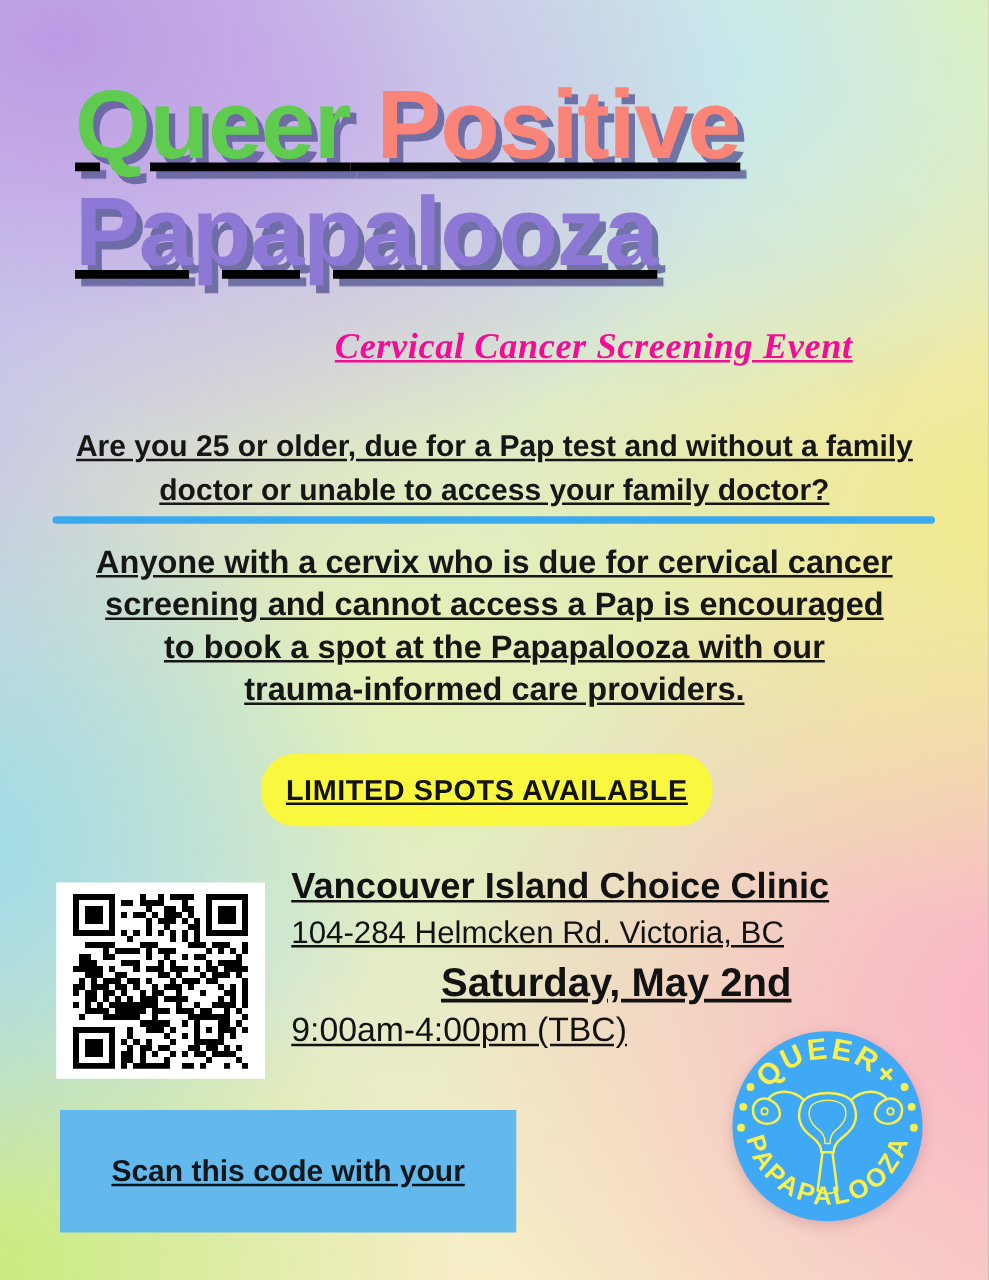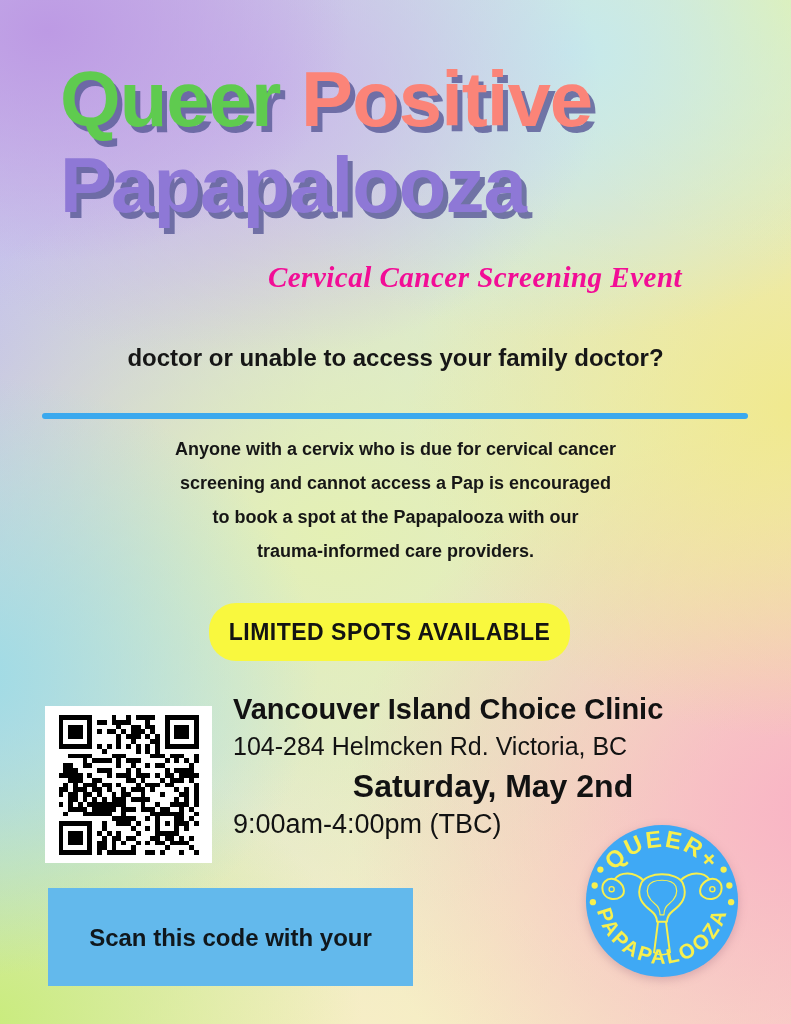--- a/index.html
+++ b/index.html
@@ -13,21 +13,21 @@
       radial-gradient(430px 430px at 100% 0%, #e9f5a3 0%, rgba(233,245,163,0) 62%),
       radial-gradient(560px 470px at 101% 40%, #f0e98e 0%, rgba(240,233,142,0) 70%),
       radial-gradient(640px 540px at 104% 79%, #f9b3c5 0%, rgba(249,179,197,0) 74%),
       radial-gradient(500px 430px at -4% 66%, #9edbe6 0%, rgba(158,219,230,0) 70%),
       radial-gradient(540px 430px at -2% 100%, #c9ec7b 0%, rgba(201,236,123,0) 70%),
       radial-gradient(720px 430px at 42% 104%, #f8eec6 0%, rgba(248,238,198,0) 75%),
       radial-gradient(620px 520px at 42% 52%, #e4f0b4 0%, rgba(228,240,180,0) 75%),
       radial-gradient(480px 420px at -2% 35%, #c4c2ec 0%, rgba(196,194,236,0) 70%),
       linear-gradient(120deg,#c9c0ec 0%,#d9e7d8 45%,#f0ecc0 75%,#f8d8c8 100%);
   }
-  .abs{position:absolute;}
+  .abs{position:absolute;text-decoration:underline;}
 
   .title{
     left:60px;top:56px;width:700px;
     font-size:78px;line-height:86px;font-weight:800;letter-spacing:-1px;
     text-shadow:5px 6px 0 rgba(90,91,151,0.82);
     white-space:pre-wrap;
   }
   .w-green{color:#5fcb4f;}
   .w-salmon{color:#fb8478;}
   .w-purple{color:#8e78d6;}
@@ -40,21 +40,21 @@
 
   .intro{
     left:20px;top:340px;width:751px;text-align:center;
     font-size:24px;line-height:35px;font-weight:600;color:#161616;
   }
   .divider{
     left:42px;top:413px;width:706px;height:6px;background:#3ba9ee;border-radius:3px;
   }
   .body-par{
     left:45px;top:432px;width:701px;text-align:center;
-    font-size:18px;line-height:34px;font-weight:600;color:#161616;
+    font-size:26px;line-height:34px;font-weight:600;color:#161616;
   }
 
   .badge-yellow{
     left:209px;top:603px;width:361px;height:58px;background:#f9f83e;
     display:flex;align-items:center;justify-content:center;
     font-size:23px;font-weight:800;color:#131313;letter-spacing:0.5px;border-radius:27px;
   }
 
   .qr-frame{
     left:45px;top:706px;width:167px;height:157px;background:#ffffff;
@@ -79,20 +79,21 @@
 </head>
 <body>
 
 <div id="page">
 
   <div class="abs title"><span class="w-green">Queer</span><span class="w-salmon"> Positive</span><br><span class="w-purple">Papapalooza</span></div>
 
   <div class="abs script">Cervical Cancer Screening Event</div>
 
   <div class="abs intro">
+    <div>Are you 25 or older, due for a Pap test and without a family</div>
     <div>doctor or unable to access your family doctor?</div>
   </div>
 
   <div class="abs divider"></div>
 
   <div class="abs body-par">
     <div>Anyone with a cervix who is due for cervical cancer</div>
     <div>screening and cannot access a Pap is encouraged</div>
     <div>to book a spot at the Papapalooza with our</div>
     <div>trauma-informed care providers.</div>

